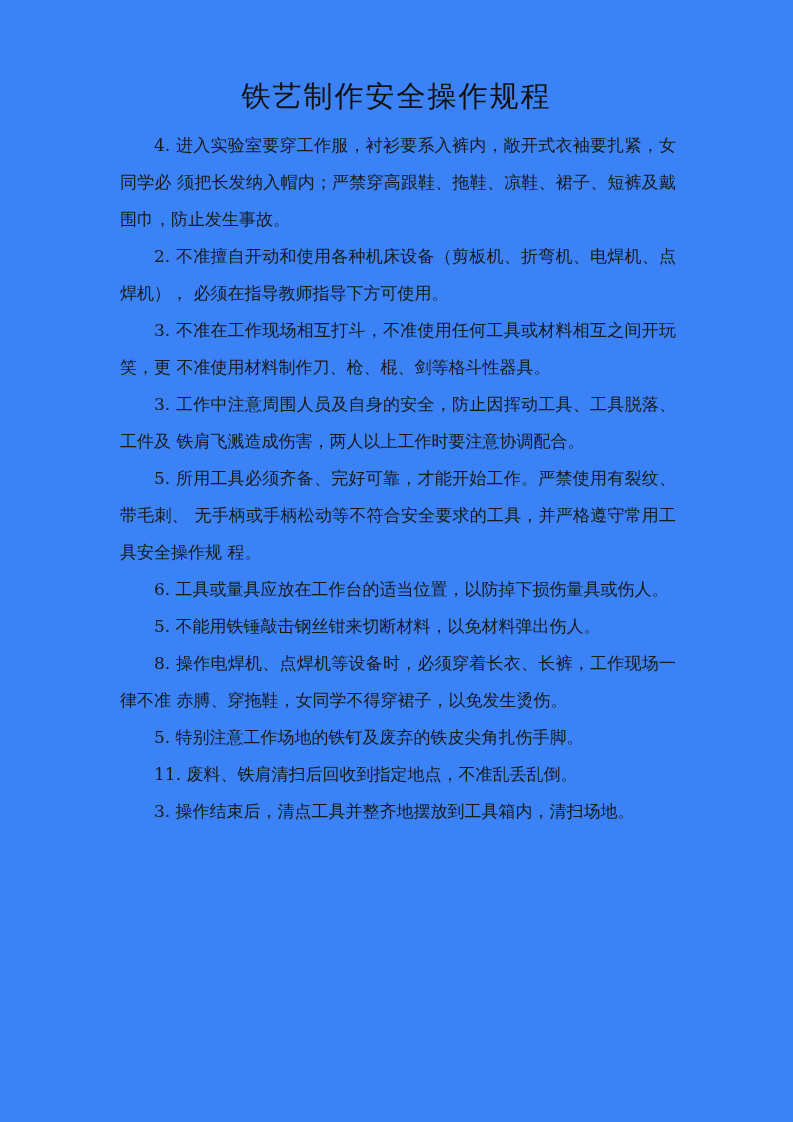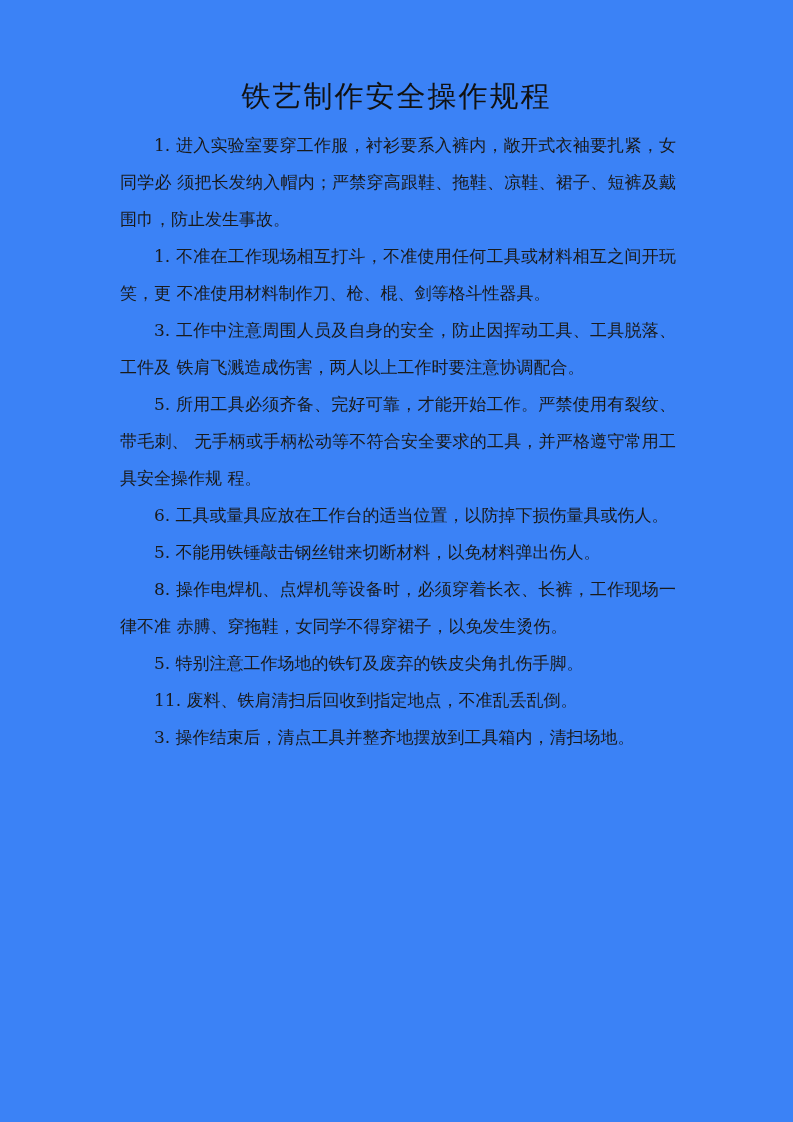--- a/index.html
+++ b/index.html
@@ -53,22 +53,23 @@
       color: #1a1a1a;
     }
   </style>
 </head>
 <body>
 
 <div class="page">
   <h1 class="title">铁艺制作安全操作规程</h1>
 
   <div class="body">
-    <p class="para">1. 进入实验室要穿工作服，衬衫要系入裤内，敞开式衣袖要扎紧，女同学必 须把长发纳入帽内；严禁穿高跟鞋、拖鞋、凉鞋、裙子、短裤及戴围巾，防止发生事故。</p>
-    <p class="para">1. 不准在工作现场相互打斗，不准使用任何工具或材料相互之间开玩笑，更 不准使用材料制作刀、枪、棍、剑等格斗性器具。</p>
+    <p class="para">4. 进入实验室要穿工作服，衬衫要系入裤内，敞开式衣袖要扎紧，女同学必 须把长发纳入帽内；严禁穿高跟鞋、拖鞋、凉鞋、裙子、短裤及戴围巾，防止发生事故。</p>
+    <p class="para">2. 不准擅自开动和使用各种机床设备（剪板机、折弯机、电焊机、点焊机）， 必须在指导教师指导下方可使用。</p>
+    <p class="para">3. 不准在工作现场相互打斗，不准使用任何工具或材料相互之间开玩笑，更 不准使用材料制作刀、枪、棍、剑等格斗性器具。</p>
     <p class="para">3. 工作中注意周围人员及自身的安全，防止因挥动工具、工具脱落、工件及 铁肩飞溅造成伤害，两人以上工作时要注意协调配合。</p>
     <p class="para">5. 所用工具必须齐备、完好可靠，才能开始工作。严禁使用有裂纹、带毛刺、 无手柄或手柄松动等不符合安全要求的工具，并严格遵守常用工具安全操作规 程。</p>
     <p class="para">6. 工具或量具应放在工作台的适当位置，以防掉下损伤量具或伤人。</p>
     <p class="para">5. 不能用铁锤敲击钢丝钳来切断材料，以免材料弹出伤人。</p>
     <p class="para">8. 操作电焊机、点焊机等设备时，必须穿着长衣、长裤，工作现场一律不准 赤膊、穿拖鞋，女同学不得穿裙子，以免发生烫伤。</p>
     <p class="para">5. 特别注意工作场地的铁钉及废弃的铁皮尖角扎伤手脚。</p>
     <p class="para">11. 废料、铁肩清扫后回收到指定地点，不准乱丢乱倒。</p>
     <p class="para">3. 操作结束后，清点工具并整齐地摆放到工具箱内，清扫场地。</p>
   </div>
 </div>

